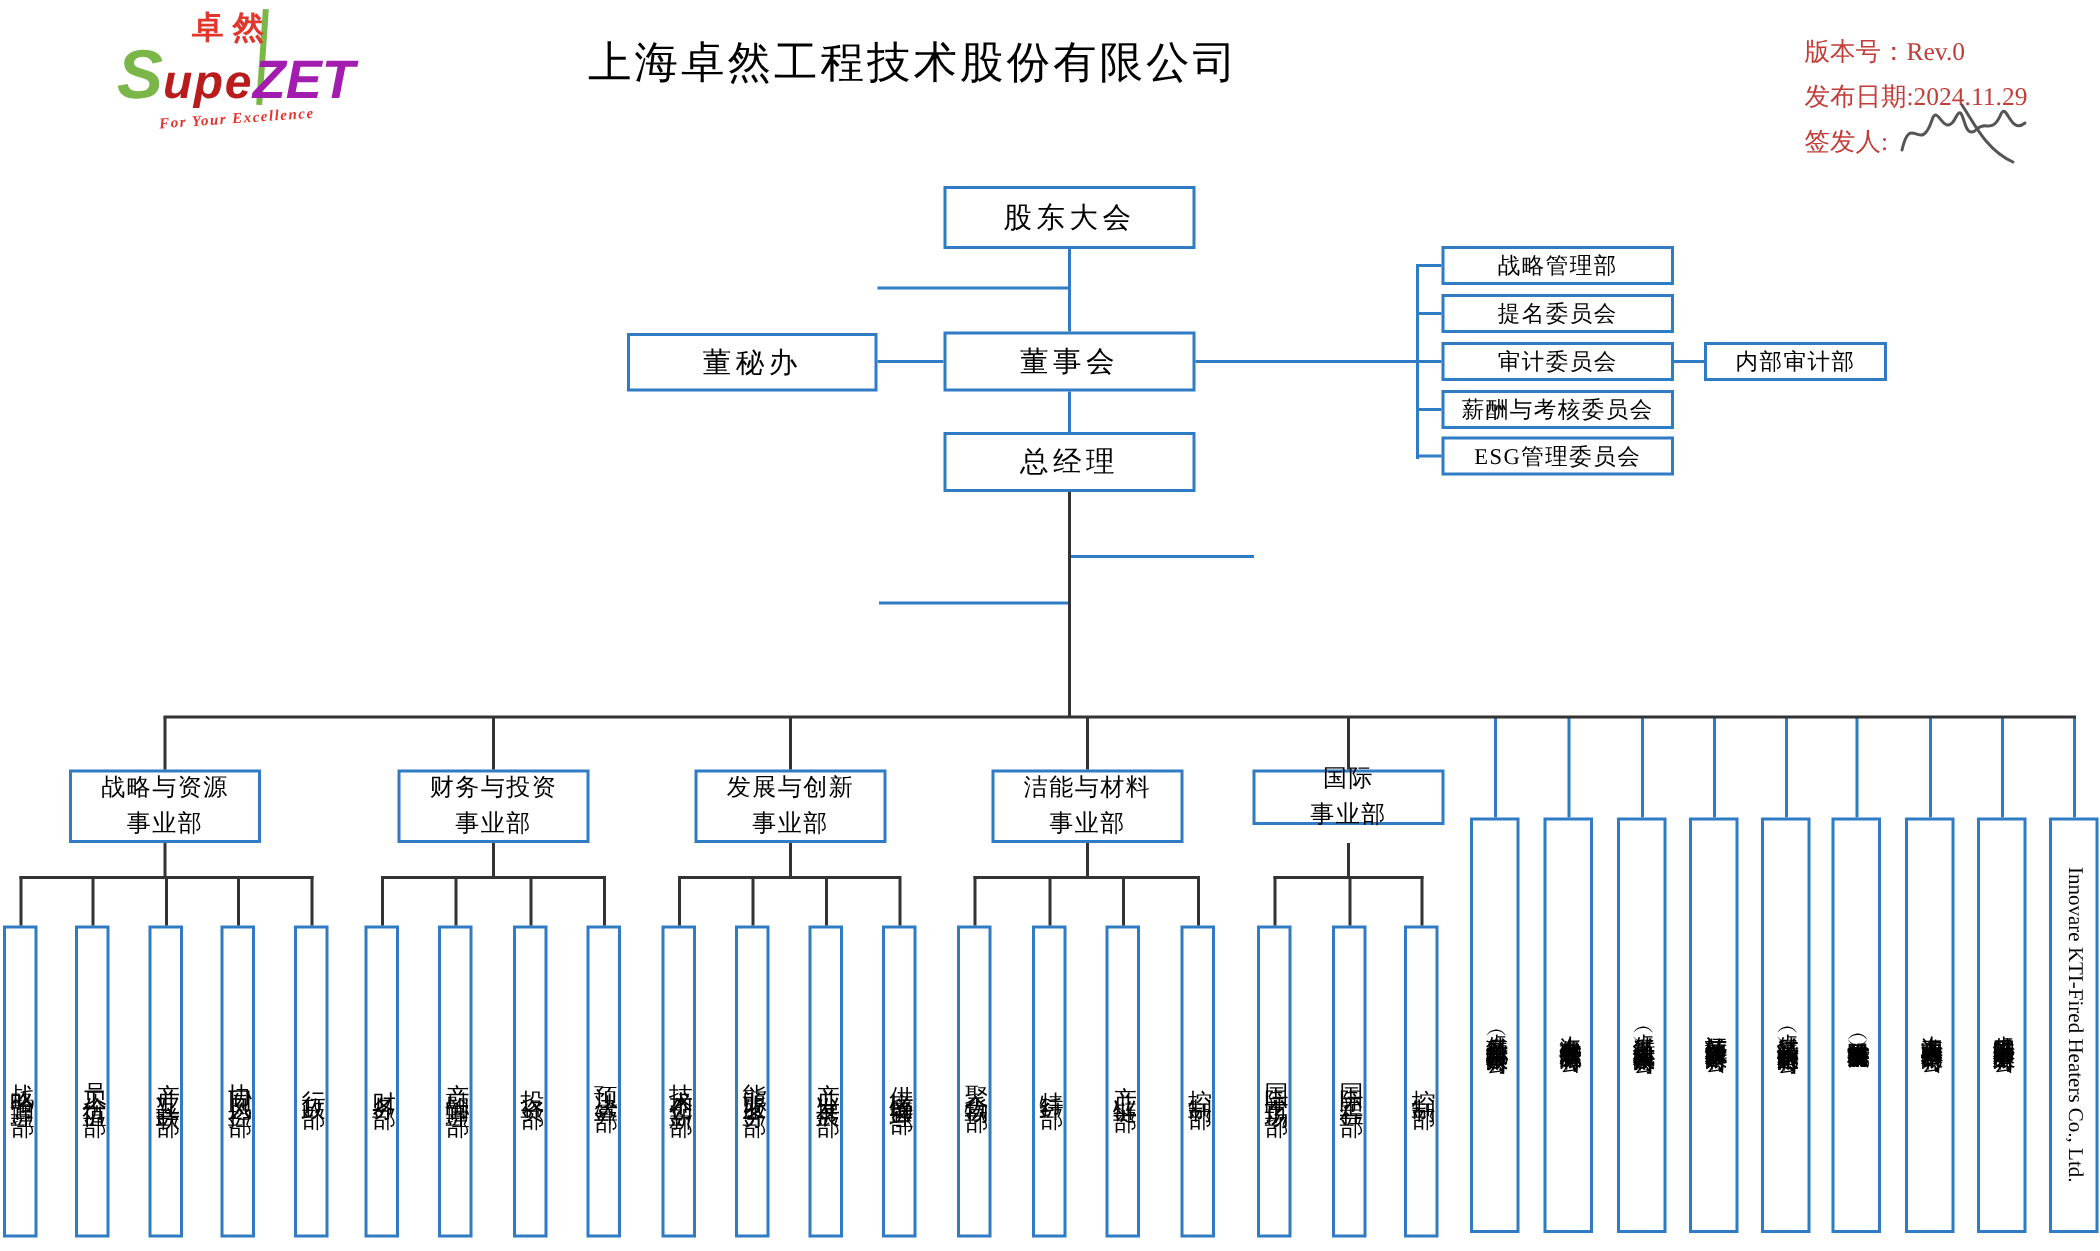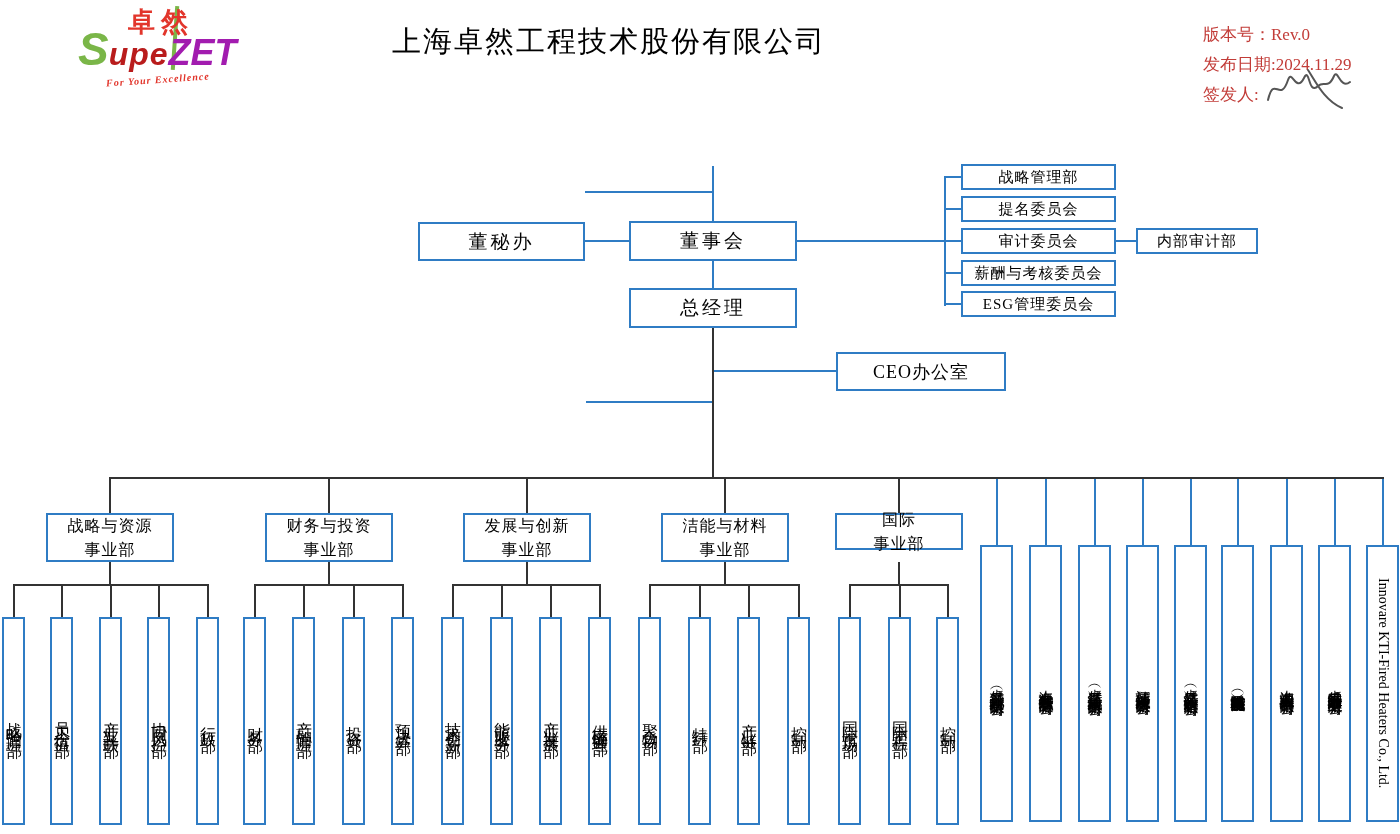--- a/index.html
+++ b/index.html
@@ -10,21 +10,21 @@
   .hbox{font-size:19px;letter-spacing:3px;}
   .committee{font-size:15px;letter-spacing:1px;}
   .division{font-size:16px;letter-spacing:1px;line-height:1.45;white-space:pre-line;}
   .vbox{writing-mode:vertical-lr;text-orientation:mixed;font-size:16px;letter-spacing:5px;}
   .sub{writing-mode:vertical-lr;text-orientation:mixed;font-size:15px;letter-spacing:1px;}
   .line{position:absolute;}
   .line.blue{background:#2f7cc4;}
   .line.dark{background:#333333;}
   
   .logo{position:absolute;left:70px;top:4px;width:210px;height:92px;}
-  .logo-hanzi{position:absolute;left:58px;top:0;font-size:27px;font-weight:bold;color:#e2352b;letter-spacing:6px;}
+  .logo-hanzi{position:absolute;left:58px;top:0;font-size:21px;font-weight:bold;color:#e2352b;letter-spacing:6px;}
   .logo-stroke{position:absolute;left:103px;top:2px;width:4px;height:64px;background:#7ab648;transform:rotate(4deg);}
   .logo-latin{position:absolute;left:8px;top:18px;font-style:italic;font-weight:bold;white-space:nowrap;
               font-family:"Liberation Sans","DejaVu Sans",sans-serif;}
   .logo-latin .g1{font-size:46px;color:#7ab648;}
   .logo-latin .r1{font-size:32px;color:#b91c1c;letter-spacing:1px;}
   .logo-latin .g2{font-size:36px;color:#a21caf;letter-spacing:0px;}
   .logo-tagline{position:absolute;left:36px;top:70px;font-size:10px;font-style:italic;color:#e2352b;
                 transform:rotate(-4deg);letter-spacing:1px;font-weight:bold;}
   .title-block{position:absolute;left:392px;top:22px;width:660px;text-align:left;font-weight:normal;}
   .title-l1{font-size:29px;letter-spacing:2px;}
@@ -51,24 +51,24 @@
   <div class="meta">
     <div>版本号：Rev.0</div>
     <div>发布日期:2024.11.29</div>
     <div>签发人:</div>
   </div>
   <svg class="signature" width="104" height="54" viewBox="0 0 104 54">
     <path d="M10 40 C 16 14, 22 44, 30 20 C 34 8, 38 34, 46 18 C 52 6, 50 36, 60 26 C 66 20, 70 30, 76 16 C 80 8, 82 30, 92 22" fill="none" stroke="#555" stroke-width="2" stroke-linecap="round"></path>
     <path d="M50 10 C 58 22, 66 40, 84 48" fill="none" stroke="#555" stroke-width="2" stroke-linecap="round"></path>
   </svg>
 
+  <div class="box hbox" style="left:629px;top:124px;width:168px;height:42px;">股东大会</div>
   <div class="box hbox" style="left:418px;top:222px;width:167px;height:39px;">董秘办</div>
   <div class="box hbox" style="left:629px;top:221px;width:168px;height:40px;">董事会</div>
   <div class="box hbox" style="left:629px;top:288px;width:168px;height:40px;">总经理</div>
-  <div class="box hbox" style="left:836px;top:352px;width:170px;height:39px;font-size:18px;letter-spacing:1px;">CEO办公室</div>
 
   <div class="box committee" style="left:961px;top:164px;width:155px;height:26px;">战略管理部</div>
   <div class="box committee" style="left:961px;top:196px;width:155px;height:26px;">提名委员会</div>
   <div class="box committee" style="left:961px;top:228px;width:155px;height:26px;">审计委员会</div>
   <div class="box committee" style="left:961px;top:260px;width:155px;height:26px;">薪酬与考核委员会</div>
   <div class="box committee" style="left:961px;top:291px;width:155px;height:26px;">ESG管理委员会</div>
   <div class="box committee" style="left:1136px;top:228px;width:122px;height:26px;">内部审计部</div>
 
   <div class="box division" style="left:46px;top:513px;width:128px;height:49px;">战略与资源
 事业部</div>

